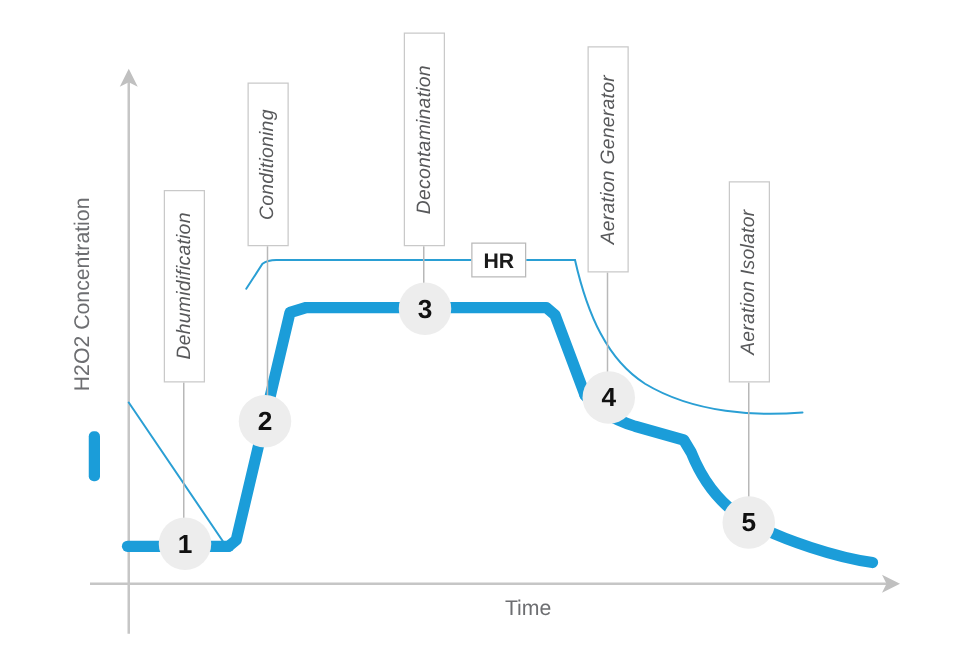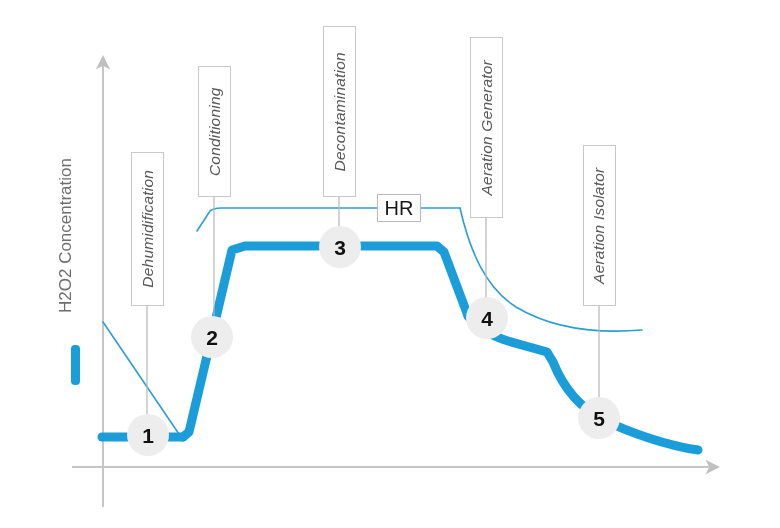--- a/index.html
+++ b/index.html
@@ -50,22 +50,22 @@
   .hr-box {
     position: absolute;
     box-sizing: border-box;
     border: 1px solid #b9b9b9;
     background: #ffffff;
     display: flex;
     align-items: center;
     justify-content: center;
   }
   .hr-box span {
-    font-size: 20px;
-    font-weight: normal;
+    font-size: 17px;
+    font-weight: bold;
     color: #1a1a1a;
     line-height: 1;
   }
   
   .marker {
     position: absolute;
     box-sizing: border-box;
     width: 42px;
     height: 42px;
     border-radius: 50%;
@@ -154,20 +154,21 @@
       <line x1="339" y1="196" x2="339" y2="247" stroke="#b8b8b8" stroke-width="1.2"></line>
       <line x1="486" y1="217" x2="486" y2="318" stroke="#b8b8b8" stroke-width="1.2"></line>
       <line x1="599" y1="305" x2="599" y2="418" stroke="#b8b8b8" stroke-width="1.2"></line>
     </g>
   </svg>
 
   <div class="y-axis-title">
     <span>H2O2 Concentration</span>
   </div>
   <div class="legend-swatch"></div>
+  <div class="x-axis-title">Time</div>
 
   <div class="callout" style="left:131px; top:152px; width:33px; height:154px;">
     <span>Dehumidification</span>
   </div>
 
   <div class="callout" style="left:198px; top:66px; width:33px; height:131px;">
     <span>Conditioning</span>
   </div>
 
   <div class="callout" style="left:323px; top:26px; width:33px; height:171px;">

